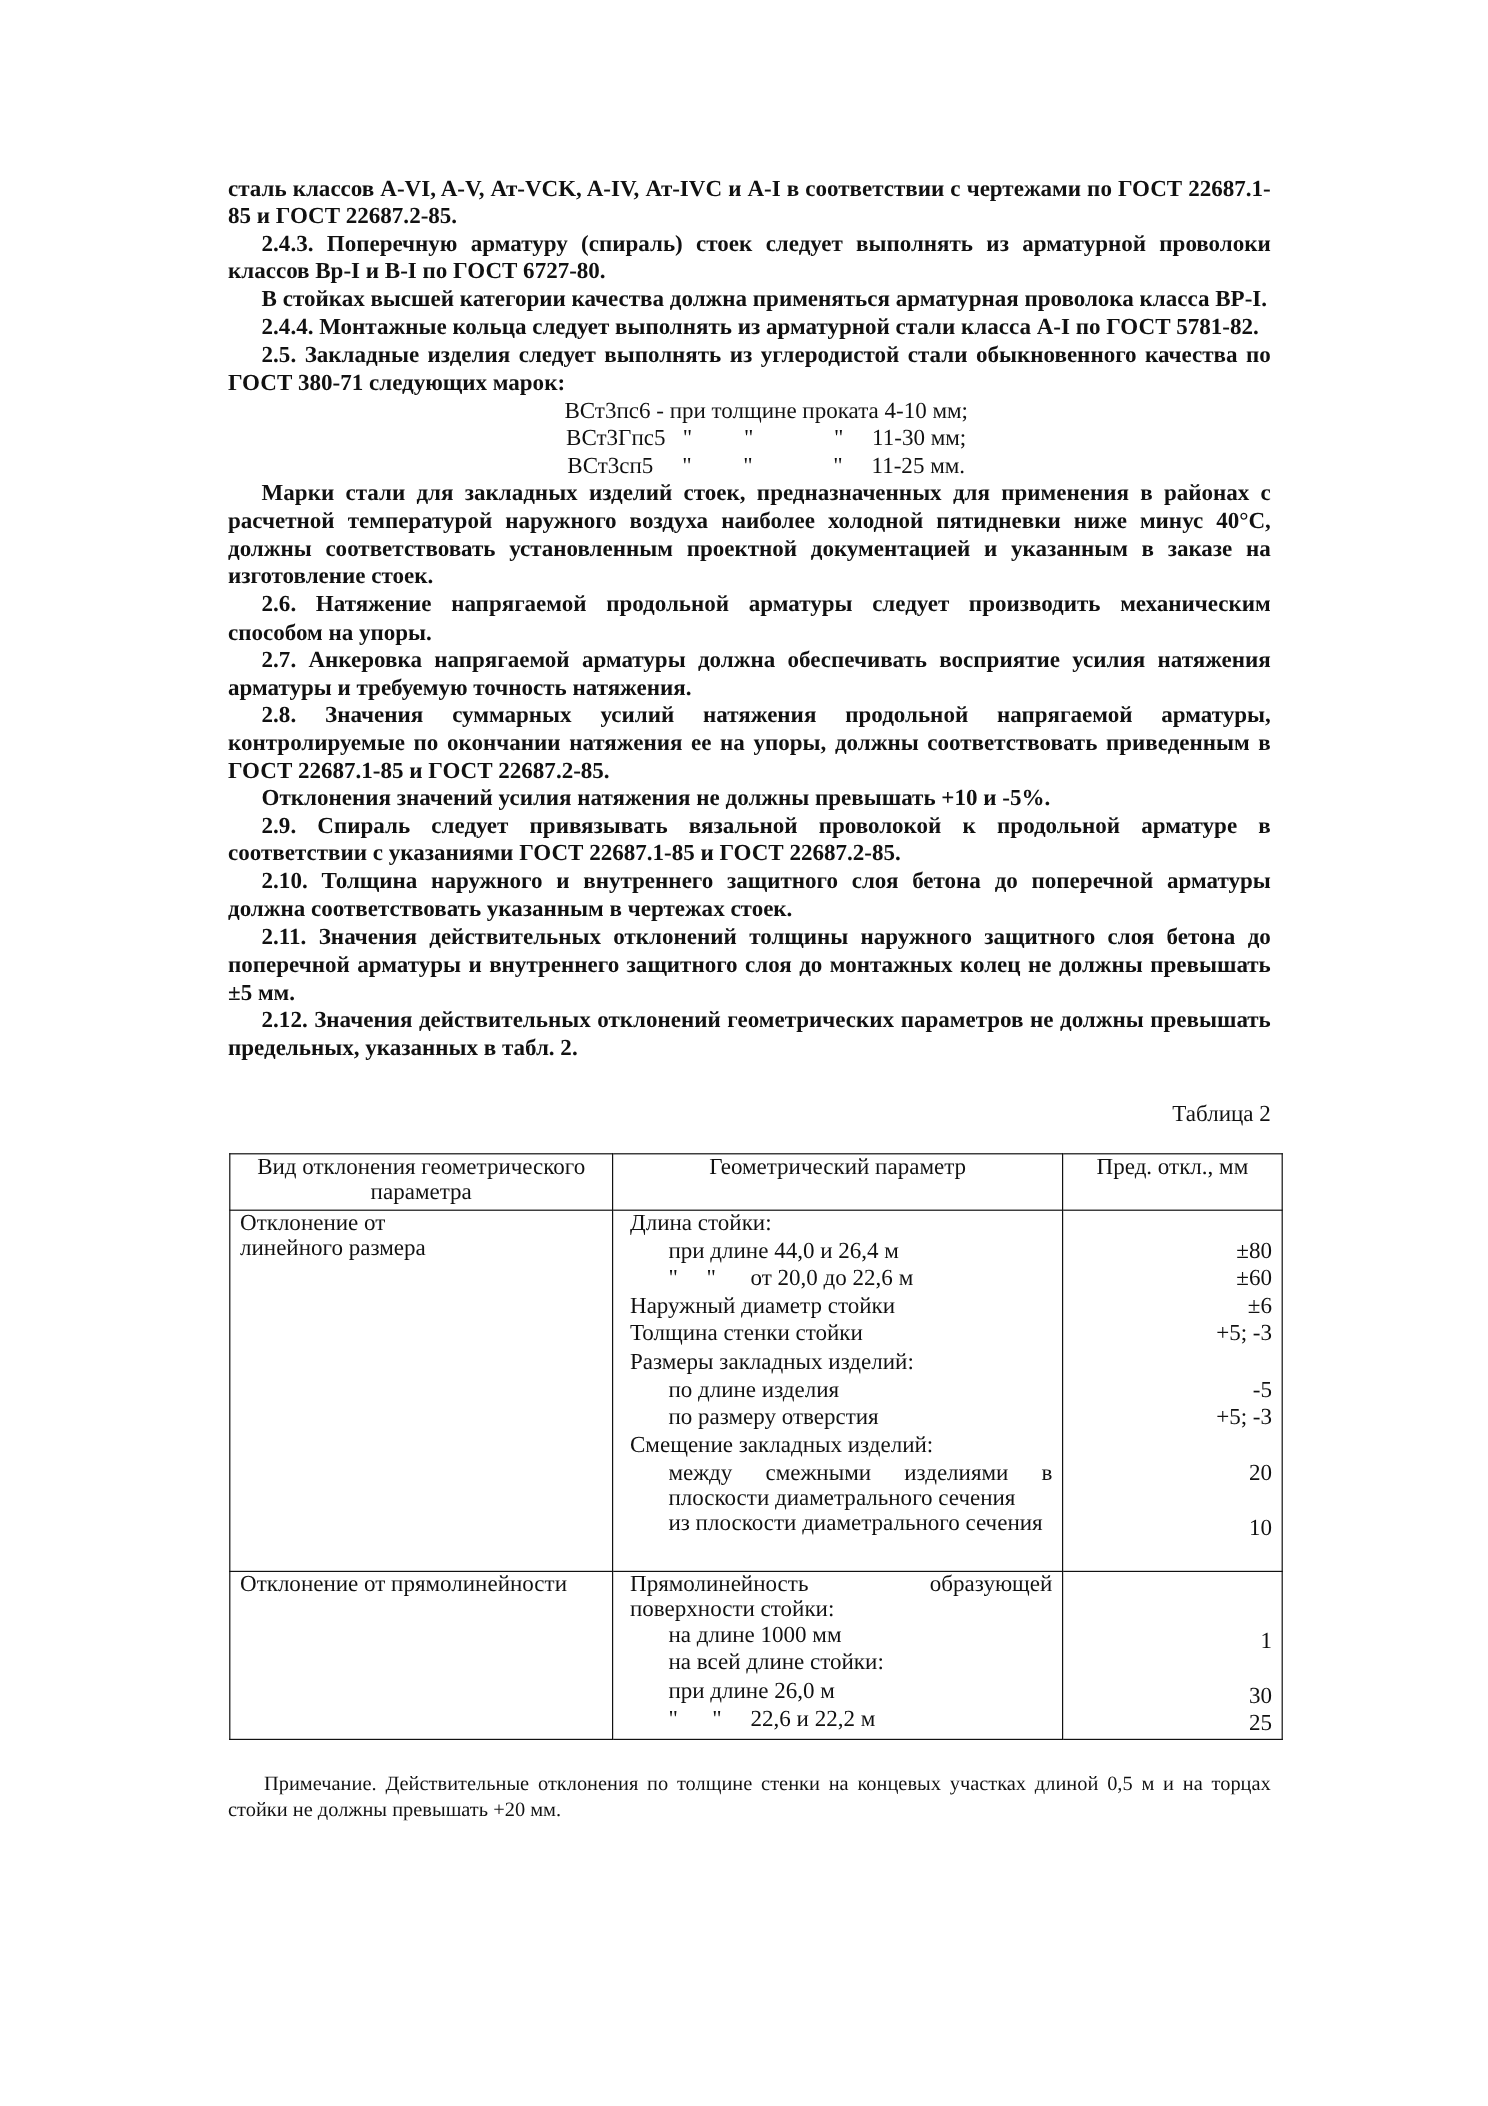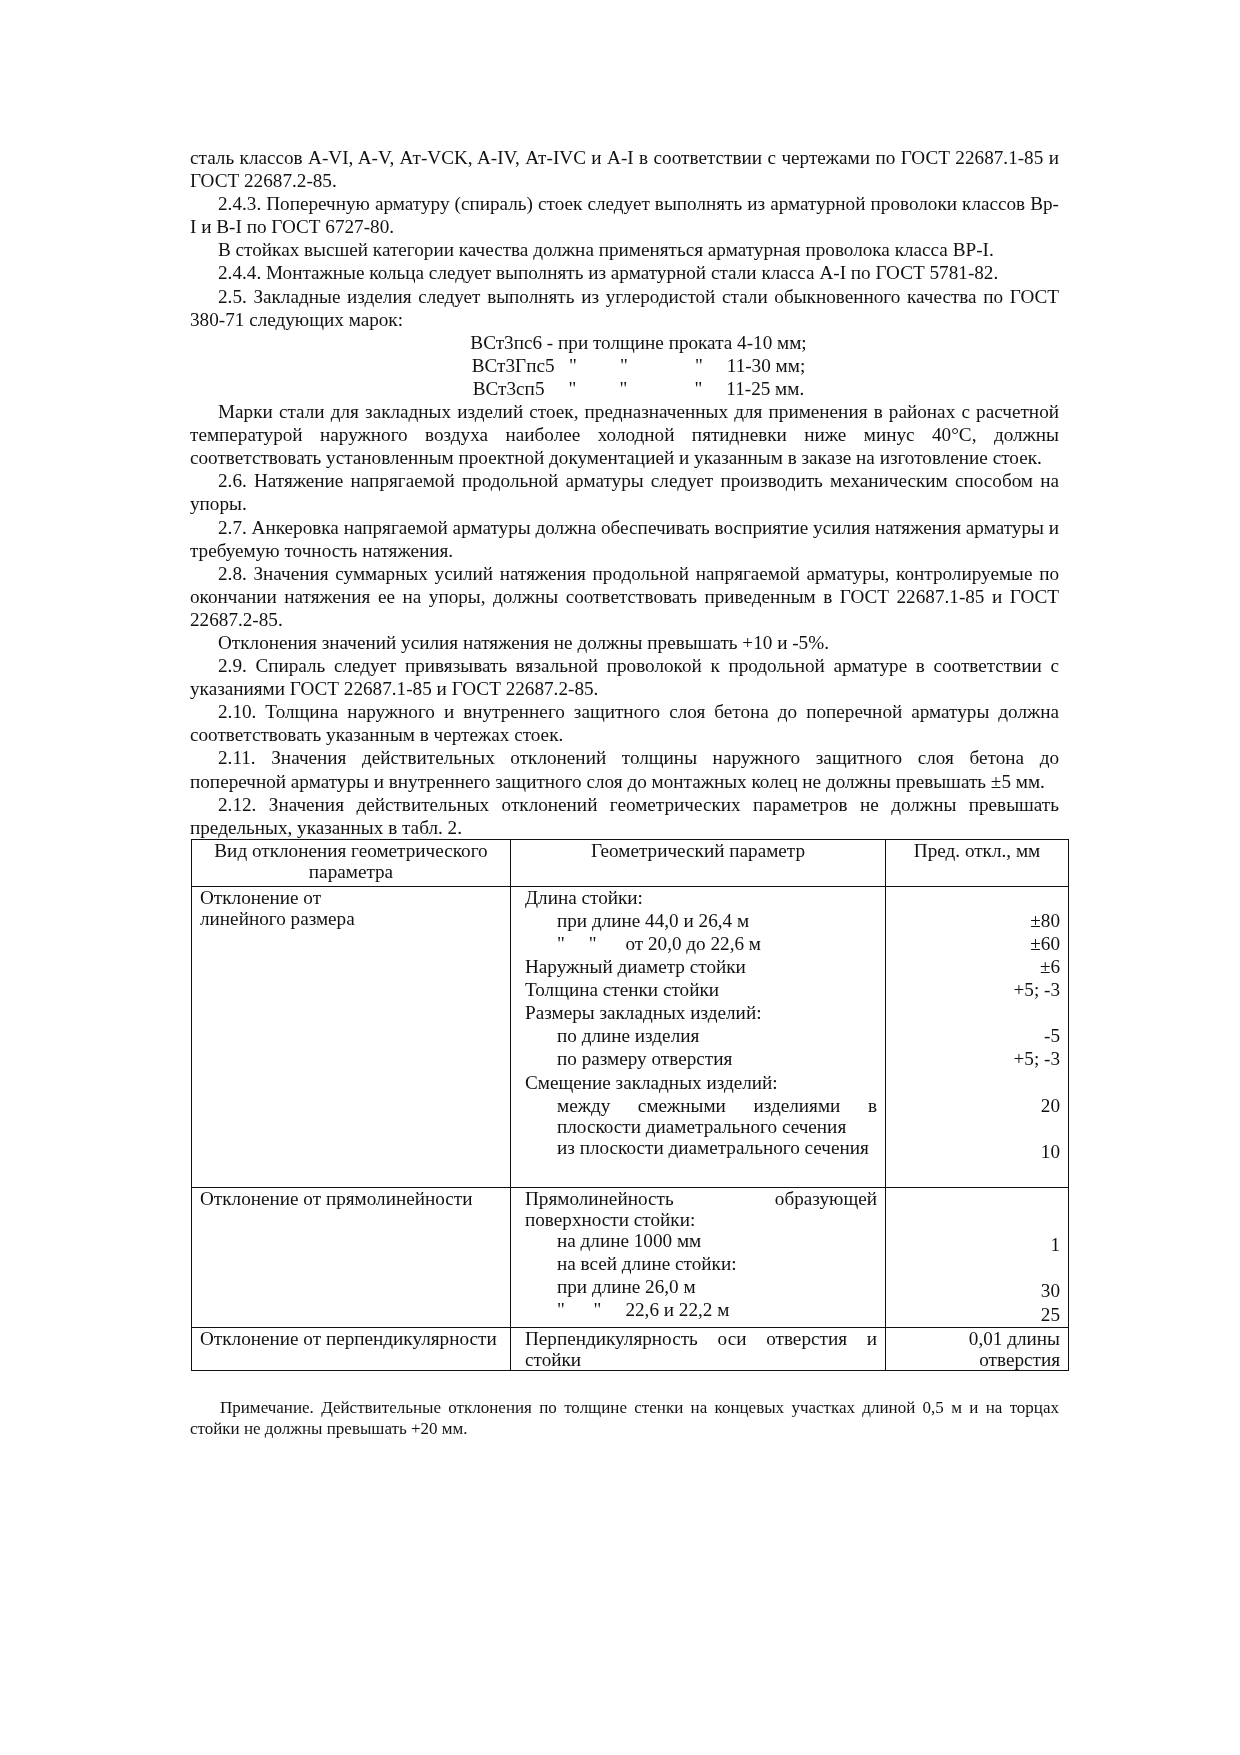--- a/index.html
+++ b/index.html
@@ -1,21 +1,21 @@
 <!DOCTYPE html>
 <html><head>
 <meta charset="utf-8">
 <style>
   html, body { margin: 0; padding: 0; background: #ffffff; }
   body { width: 1240px; height: 1755px; position: relative; overflow: hidden; }
   .page {
     position: absolute; left: 190px; top: 146px; width: 869px;
     font-family: "Liberation Serif", serif; font-size: 19.2px; line-height: 23.1px; color: #111;
   }
-  .p { text-align: justify; text-indent: 28px; margin: 0; }
+  .p { text-align: justify; text-indent: 28px; margin: 0; font-weight: bold; }
   .p.noind { text-indent: 0; }
   .mark { margin: 0 0 0 28px; white-space: pre; text-align: center; }
   .right { text-align: right; margin: 0; }
   .table-caption { margin-top: 32px; margin-bottom: 21px; }
   table { border-collapse: collapse; width: 878px; margin-left: 1px; font-size: 19.2px; line-height: 21px; }
   td, th { border: 1.6px solid #111; vertical-align: top; padding: 0 8px; font-weight: normal; }
   th { text-align: center; height: 46px; }
   td.c1 { width: 302px; }
   td.c2 { width: 352px; padding-left: 14px; }
   td.c3 { text-align: right; }
@@ -40,20 +40,21 @@
   <p class="p">Марки стали для закладных изделий стоек, предназначенных для применения в районах с расчетной температурой наружного воздуха наиболее холодной пятидневки ниже минус 40°С, должны соответствовать установленным проектной документацией и указанным в заказе на изготовление стоек.</p>
   <p class="p">2.6. Натяжение напрягаемой продольной арматуры следует производить механическим способом на упоры.</p>
   <p class="p">2.7. Анкеровка напрягаемой арматуры должна обеспечивать восприятие усилия натяжения арматуры и требуемую точность натяжения.</p>
   <p class="p">2.8. Значения суммарных усилий натяжения продольной напрягаемой арматуры, контролируемые по окончании натяжения ее на упоры, должны соответствовать приведенным в ГОСТ 22687.1-85 и ГОСТ 22687.2-85.</p>
   <p class="p">Отклонения значений усилия натяжения не должны превышать +10 и -5%.</p>
   <p class="p">2.9. Спираль следует привязывать вязальной проволокой к продольной арматуре в соответствии с указаниями ГОСТ 22687.1-85 и ГОСТ 22687.2-85.</p>
   <p class="p">2.10. Толщина наружного и внутреннего защитного слоя бетона до поперечной арматуры должна соответствовать указанным в чертежах стоек.</p>
   <p class="p">2.11. Значения действительных отклонений толщины наружного защитного слоя бетона до поперечной арматуры и внутреннего защитного слоя до монтажных колец не должны превышать ±5 мм.</p>
   <p class="p">2.12. Значения действительных отклонений геометрических параметров не должны превышать предельных, указанных в табл. 2.</p>
 
+  <p class="right table-caption">Таблица 2</p>
 
   <table>
     <tbody>
         <tr>
       <th>Вид отклонения геометрического параметра</th>
       <th>Геометрический параметр</th>
       <th>Пред. откл., мм</th>
     </tr>
     <tr>
       <td class="c1">
@@ -96,22 +97,17 @@
         <span class="line ind" style="white-space:pre">"      "     22,6 и 22,2 м</span>
       </td>
       <td class="c3">
         <span class="line" style="min-height:46.2px"></span>
         <span class="line">1</span>
         <span class="line"></span>
         <span class="line">30</span>
         <span class="line">25</span>
       </td>
     </tr>
-    <tr>
-      <td class="c1" style="text-align:justify">Отклонение от перпендикулярности</td>
-      <td class="c2" style="text-align:justify">Перпендикулярность оси отверстия и стойки</td>
-      <td class="c3">0,01 длины отверстия</td>
-    </tr>
   </tbody>
     </table>
 
   <p class="note">Примечание. Действительные отклонения по толщине стенки на концевых участках длиной 0,5 м и на торцах стойки не должны превышать +20 мм.</p>
 </div>
 
 </body></html>

